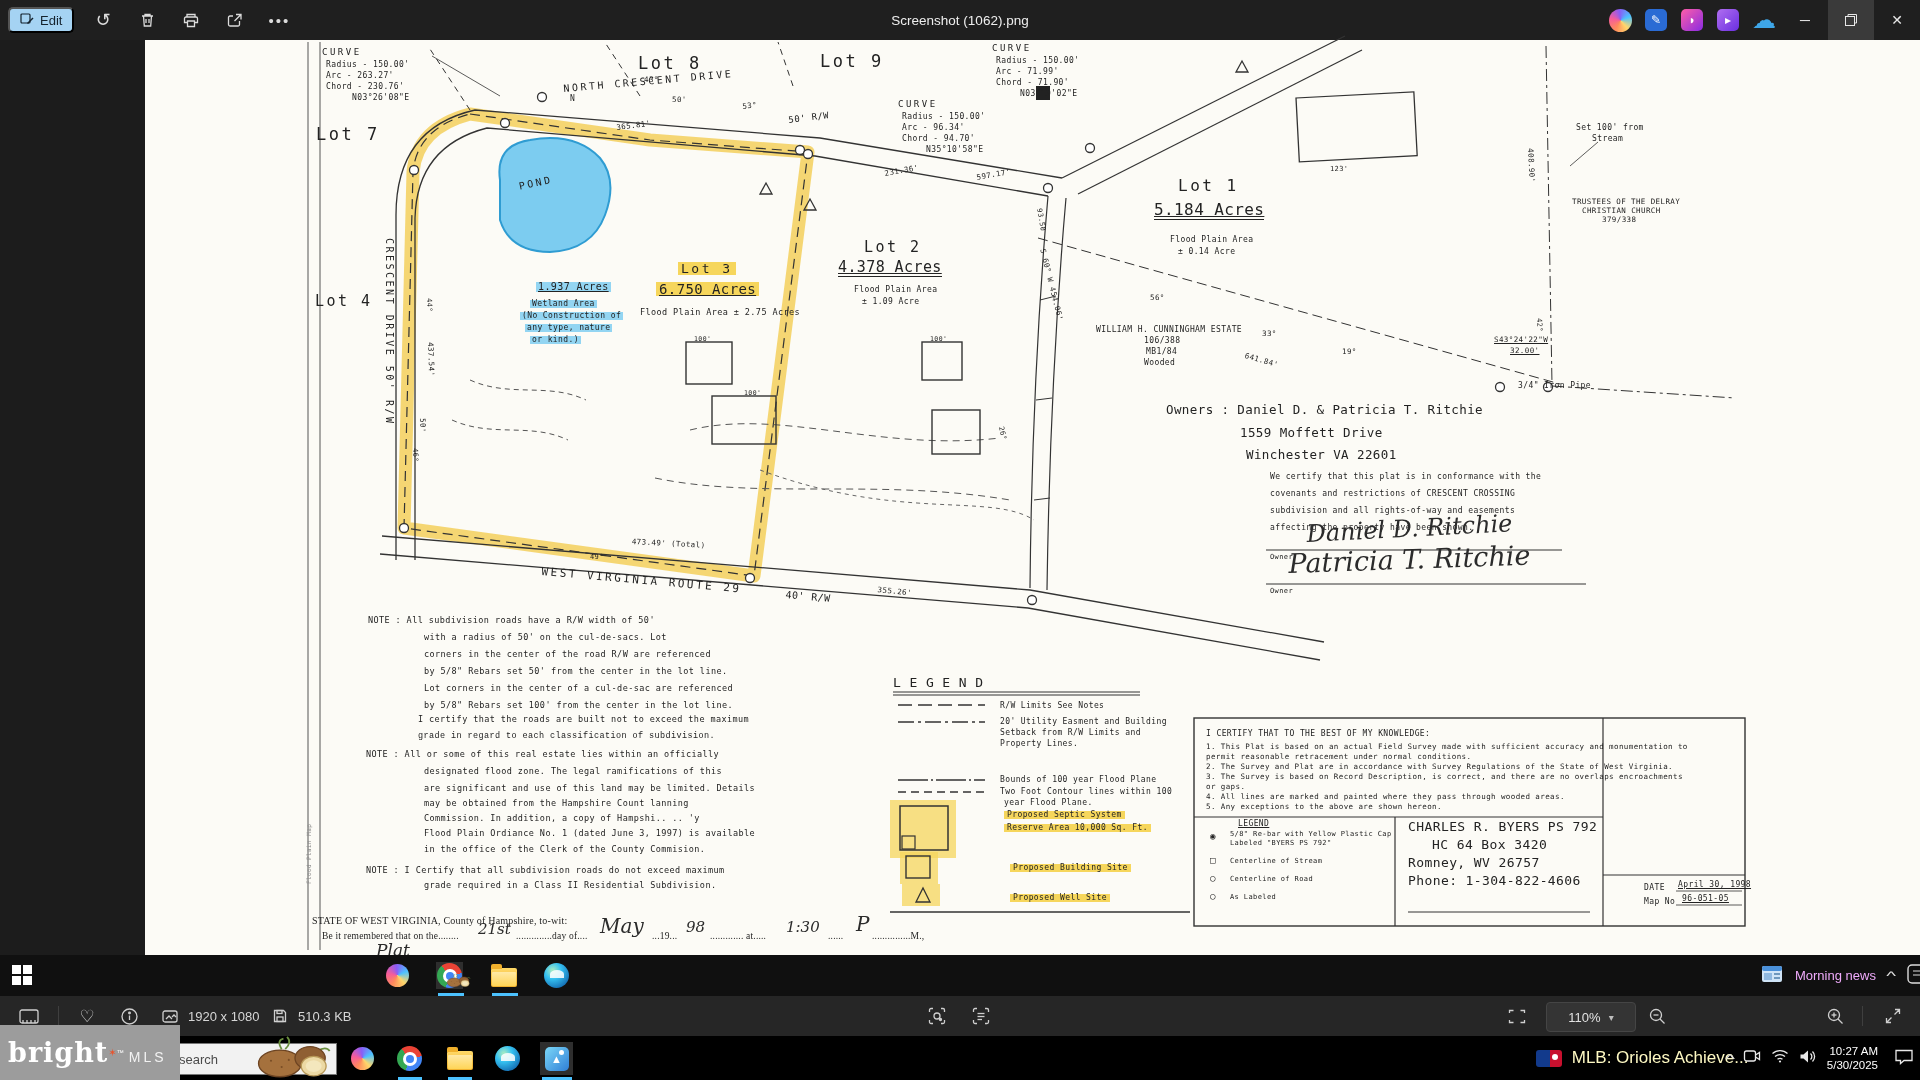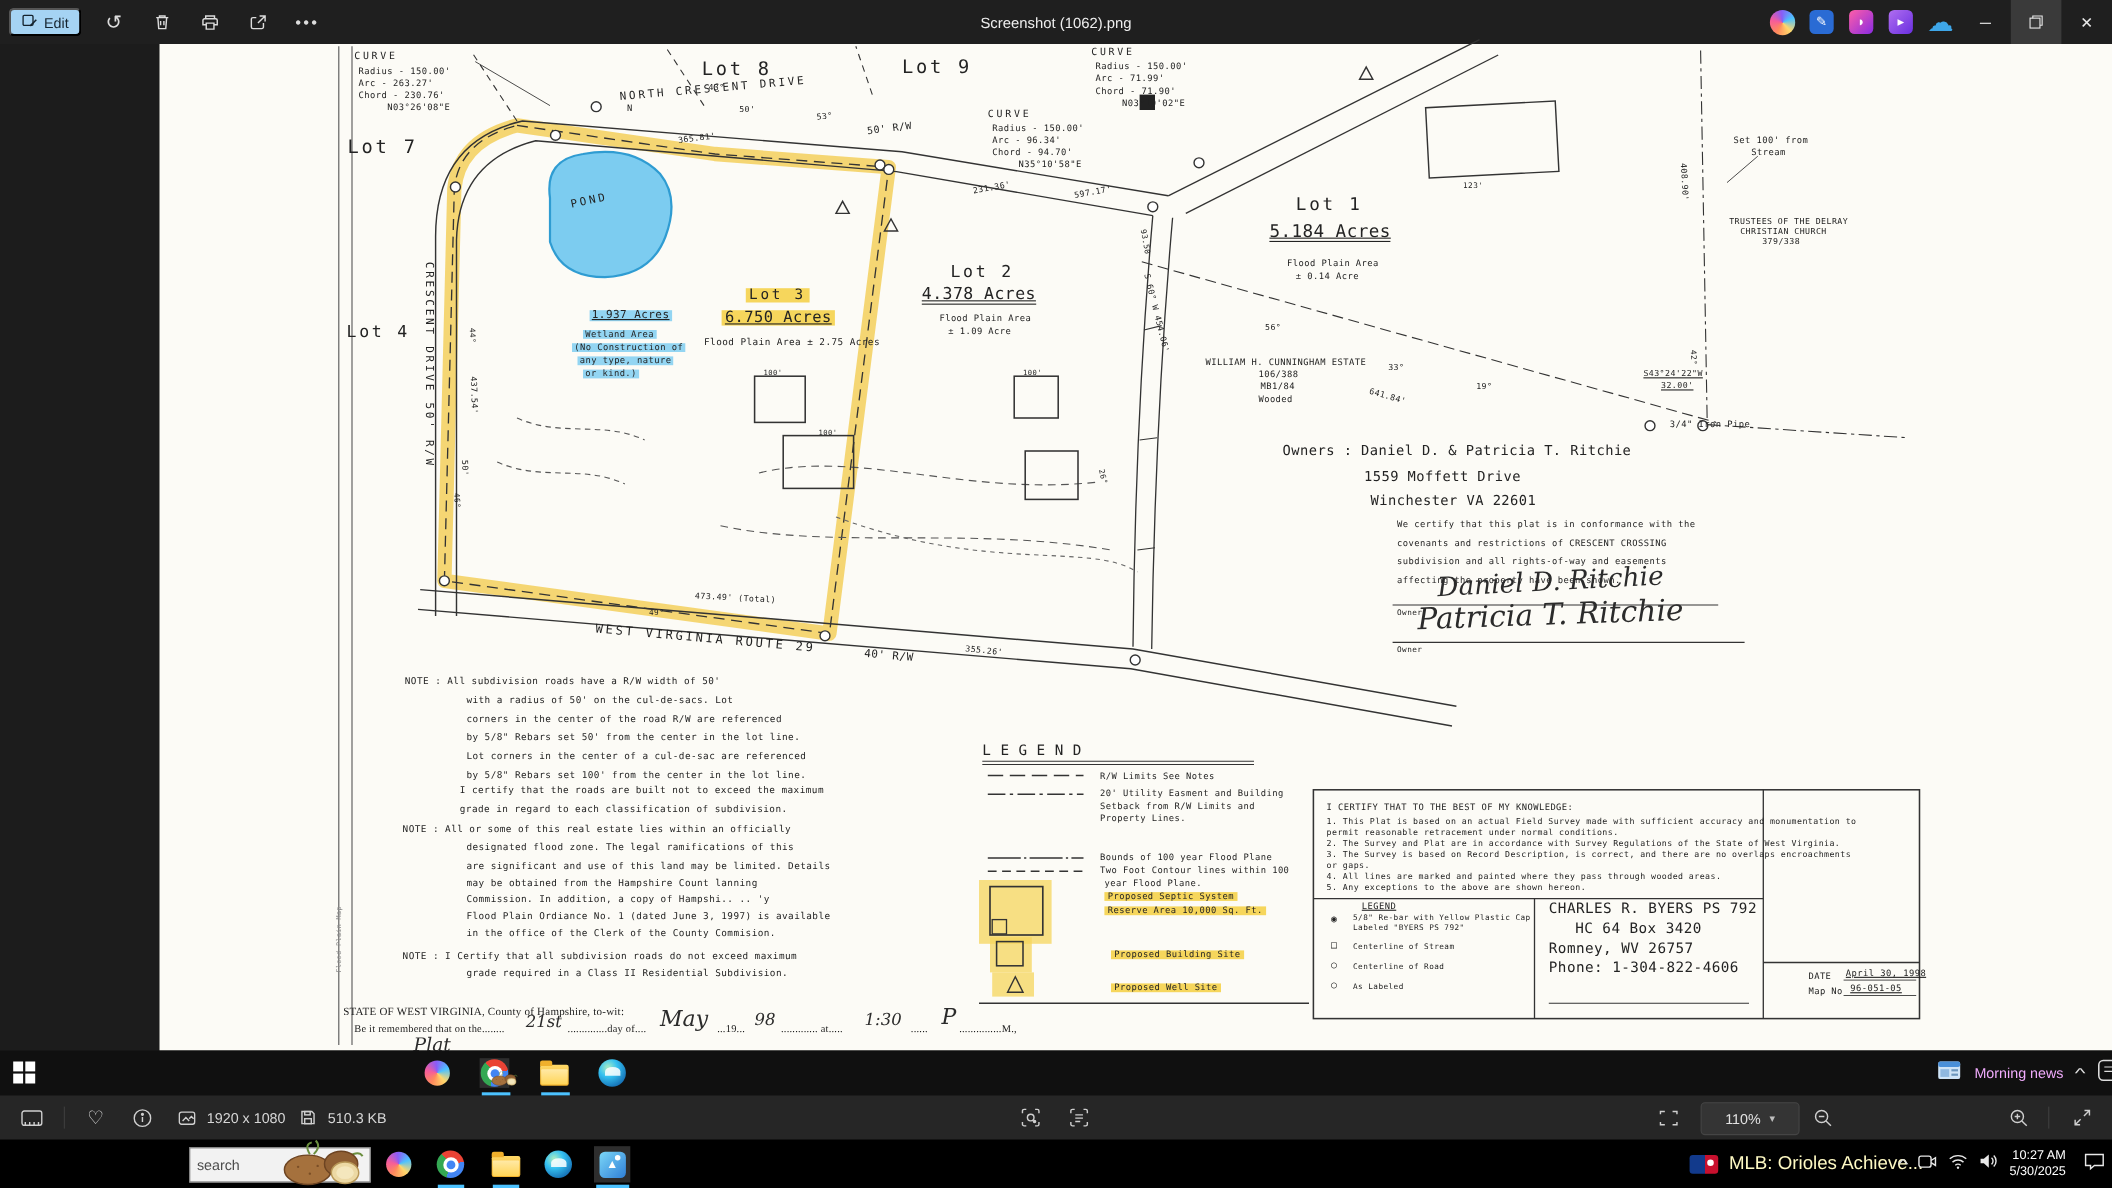--- a/index.html
+++ b/index.html
@@ -348,21 +348,21 @@
       <div class="ml" style="left: 1270px; top: 554px; font-size: 7px;">Owner</div>
       <div class="ml sig" style="left: 1288px; top: 550px; font-size: 27px; transform: rotate(-2deg);">Patricia T. Ritchie</div>
       <div class="ml" style="left: 1270px; top: 588px; font-size: 7px;">Owner</div>
       <div class="ml" style="left: 368px; top: 616px; font-size: 8.5px;">NOTE : All subdivision roads have a R/W width of 50'</div>
       <div class="ml" style="left: 424px; top: 633px; font-size: 8.5px; text-align: center;">with a radius of 50' on the cul-de-sacs.  Lot</div>
       <div class="ml" style="left: 424px; top: 650px; font-size: 8.5px;">corners in the center of the road R/W are referenced</div>
       <div class="ml" style="left: 424px; top: 667px; font-size: 8.5px;">by 5/8" Rebars set 50' from the center in the lot line.</div>
       <div class="ml" style="left: 424px; top: 684px; font-size: 8.5px;">Lot corners in the center of a cul-de-sac are referenced</div>
       <div class="ml" style="left: 424px; top: 701px; font-size: 8.5px;">by 5/8" Rebars set 100' from the center in the lot line.</div>
       <div class="ml" style="left: 418px; top: 715px; font-size: 8.5px;">I certify that the roads are built not to exceed the maximum</div>
-      <div class="ml" style="left: 418px; top: 732px; font-size: 8.5px;">grade in regard to each classification of subdivision.</div>
+      <div class="ml" style="left: 418px; top: 732px; font-size: 8.5px; font-family: Liberation Mono, monospace;">grade in regard to each classification of subdivision.</div>
       <div class="ml" style="left: 366px; top: 750px; font-size: 8.5px;">NOTE  : All or some of this real estate lies within an officially</div>
       <div class="ml" style="left: 424px; top: 767px; font-size: 8.5px;">designated flood zone. The legal ramifications of this</div>
       <div class="ml" style="left: 424px; top: 784px; font-size: 8.5px;">are significant and use of this land may be limited.  Details</div>
       <div class="ml" style="left: 424px; top: 799px; font-size: 8.5px;">may be obtained from the Hampshire Count     lanning</div>
       <div class="ml" style="left: 424px; top: 814px; font-size: 8.5px;">Commission. In addition, a copy of Hampshi..  ..    'y</div>
       <div class="ml" style="left: 424px; top: 829px; font-size: 8.5px;">Flood Plain Ordiance No. 1 (dated June 3, 1997) is available</div>
       <div class="ml" style="left: 424px; top: 845px; font-size: 8.5px;">in the office of the Clerk of the County Commision.</div>
       <div class="ml" style="left: 366px; top: 866px; font-size: 8.5px;">NOTE  : I Certify that all subdivision roads do not exceed maximum</div>
       <div class="ml" style="left: 424px; top: 881px; font-size: 8.5px;">grade required in a Class II Residential Subdivision.</div>
       <div class="ml serif" style="left: 312px; top: 916px; font-size: 10px;">STATE OF WEST VIRGINIA, County of Hampshire, to-wit:</div>
@@ -604,14 +604,20 @@
         <div>5/30/2025</div>
       </span>
       <span class="tray-svg" style="margin-left:6px;">
         <svg width="20" height="17" viewBox="0 0 20 17">
             <path d="M2 2.5 h16 v10 h-8 l-3.5 3 v-3 H2 Z"></path>
           </svg>
       </span>
     </div>
   </div>
 
+  <div id="watermark">
+    <span class="wm-main">bright</span>
+    <span class="wm-star">✶</span>
+    <span class="wm-tm">™</span>
+    <span class="wm-mls">MLS</span>
+  </div>
 
 </div>
 
 </body></html>

